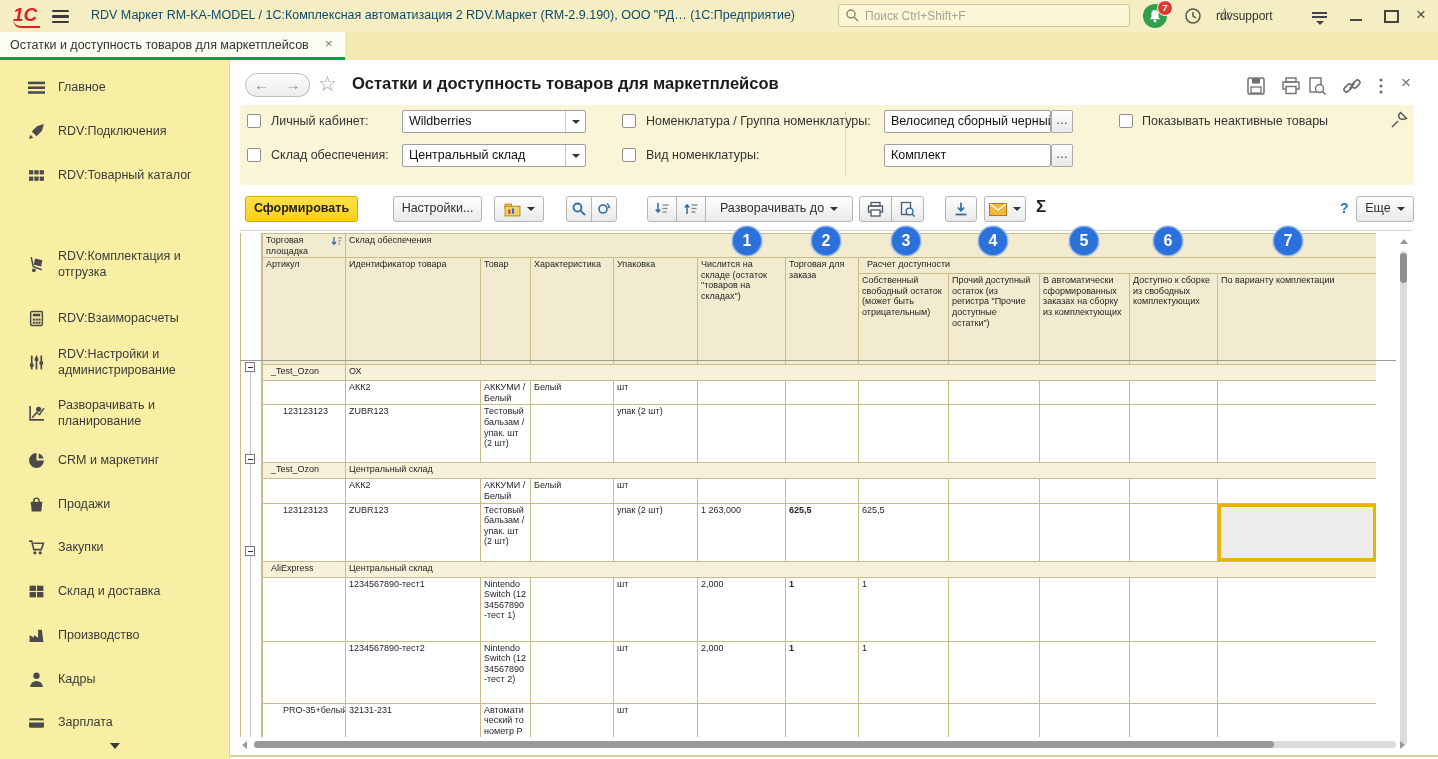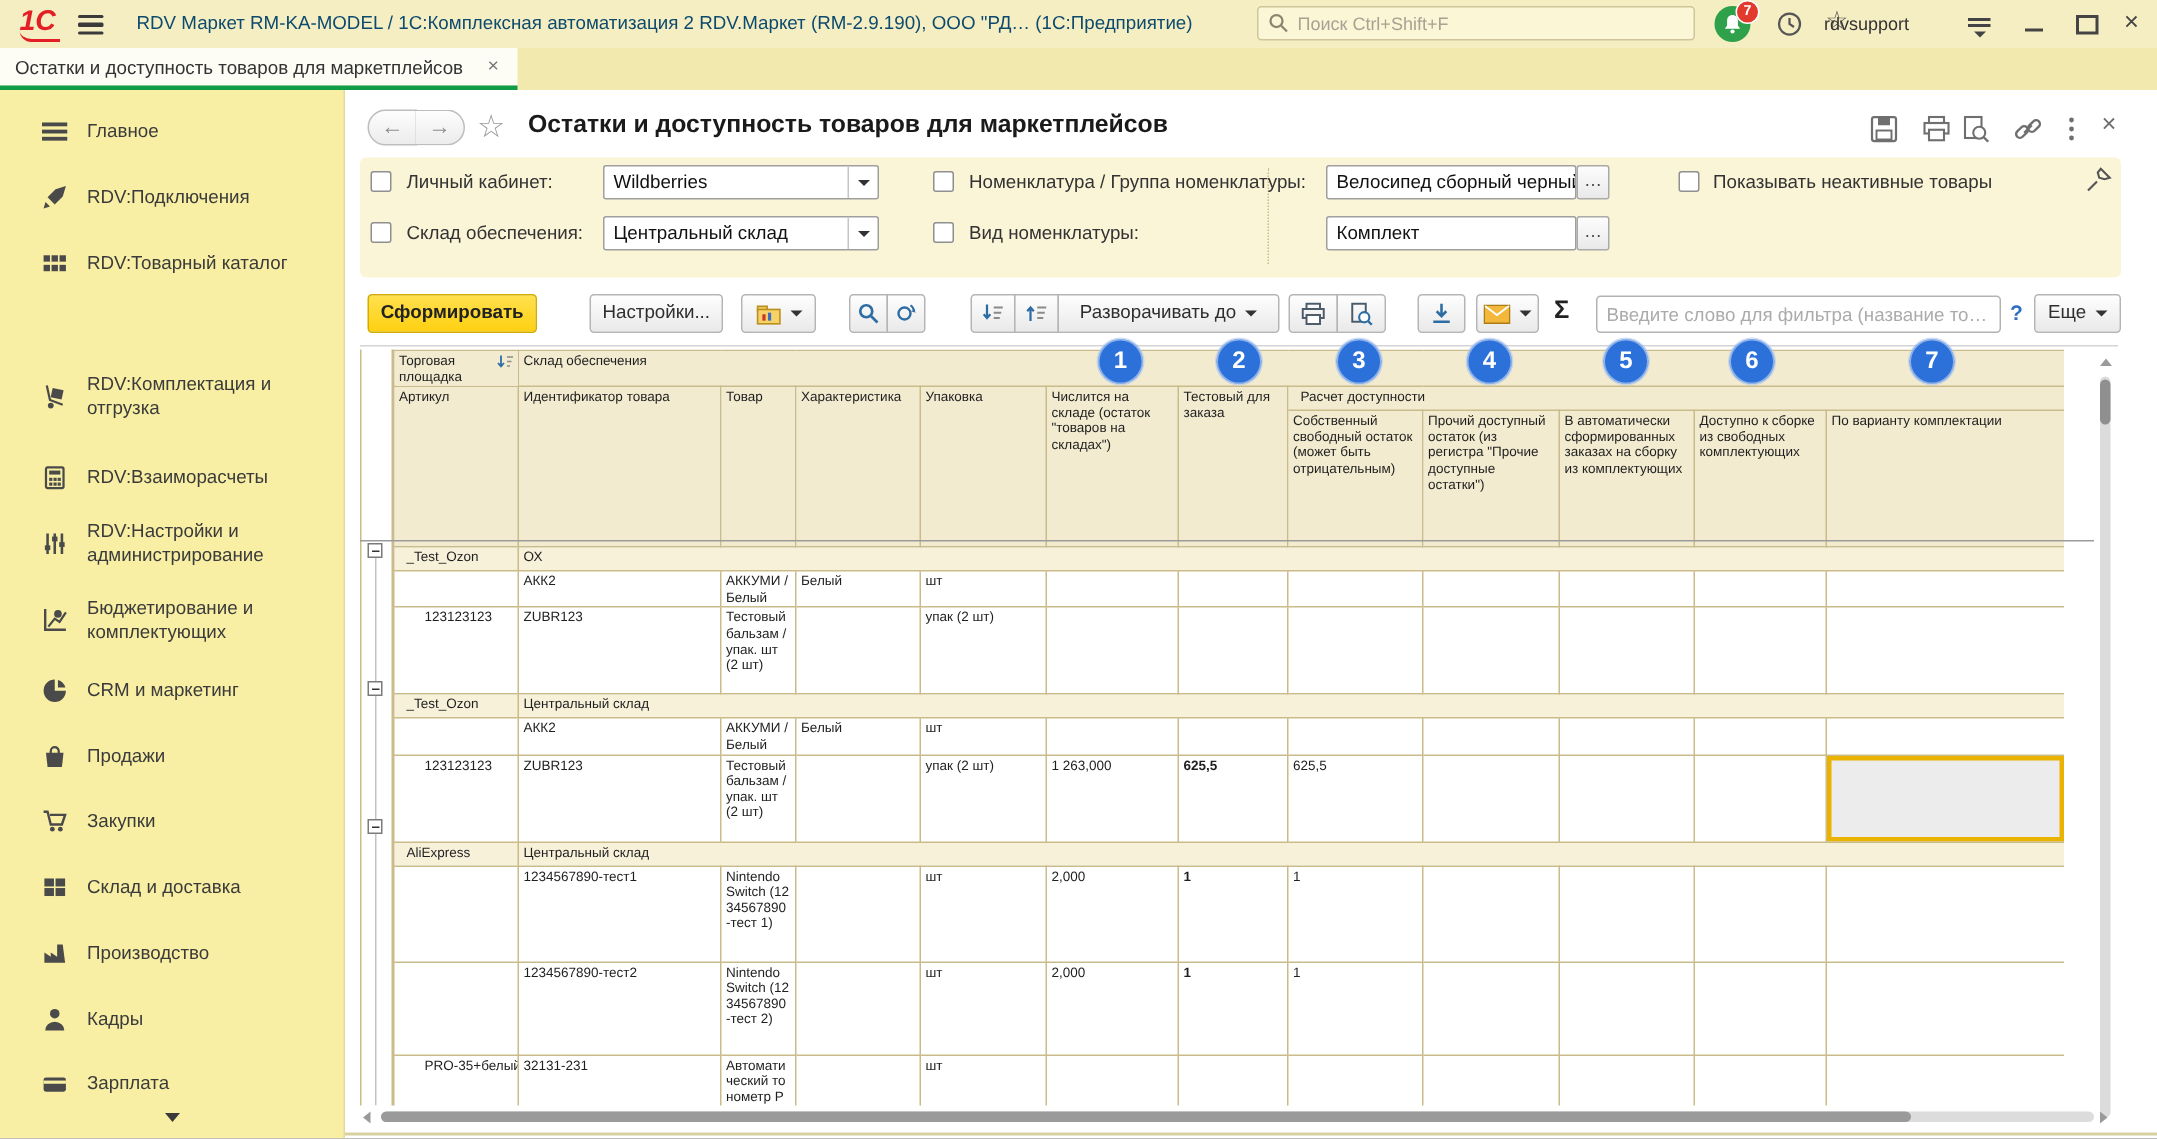--- a/index.html
+++ b/index.html
@@ -253,21 +253,21 @@
       <span class="sblbl">RDV:Настройки и администрирование</span>
     </div>
   <div class="sbi" style="top:396px">
       <span class="sbico">
         <svg width="17" height="17" viewBox="0 0 16 16">
           <path d="M2 1v13h13" fill="none" stroke="#4a4a4a" stroke-width="1.5"></path>
           <path d="M4 12l4-5 3 2 4-6" fill="none" stroke="#4a4a4a" stroke-width="1.4"></path>
           <circle cx="10" cy="4" r="2.4" fill="#4a4a4a"></circle>
         </svg>
       </span>
-      <span class="sblbl">Бюджетирование и комплектующих</span>
+      <span class="sblbl">Разворачивать и планирование</span>
     </div>
   <div class="sbi" style="top:443px">
       <span class="sbico">
         <svg width="17" height="17" viewBox="0 0 16 16">
           <path d="M8 8V1a7 7 0 1 0 7 7H8z" fill="#4a4a4a"></path>
           <path d="M10 6V1.3A7 7 0 0 1 14.7 6H10z" fill="#4a4a4a"></path>
         </svg>
       </span>
       <span class="sblbl">CRM и маркетинг</span>
     </div>
@@ -471,21 +471,20 @@
       </svg>
     </div>
   <div class="btn icobtn" style="left:984px;width:42px">
       <svg width="18" height="13" viewBox="0 0 18 13">
         <rect x="0.5" y="0.5" width="17" height="12" fill="#f3b73c" stroke="#ad7c12" stroke-width="1"></rect>
         <path d="M1 1l8 6 8-6" fill="none" stroke="#fff" stroke-width="1.2"></path>
       </svg>
       <span class="dd"></span>
     </div>
   <div class="abs sigma">Σ</div>
-  <input class="abs ffilter" placeholder="Введите слово для фильтра (название то…" style="">
   <div class="abs qmark">?</div>
   <div class="btn" style="left:1356px;width:58px"><span>Еще</span><span class="dd"></span></div>
 
   <div class="anno" style="left:732px">1</div>
   <div class="anno" style="left:811px">2</div>
   <div class="anno" style="left:891px">3</div>
   <div class="anno" style="left:978px">4</div>
   <div class="anno" style="left:1069px">5</div>
   <div class="anno" style="left:1153px">6</div>
   <div class="anno" style="left:1273px">7</div>
@@ -525,21 +524,21 @@
                 </svg></span></th>
           <th colspan="11">Склад обеспечения</th>
         </tr>
         <tr class="hr2">
           <th rowspan="2">Артикул</th>
           <th rowspan="2">Идентификатор товара</th>
           <th rowspan="2">Товар</th>
           <th rowspan="2">Характеристика</th>
           <th rowspan="2">Упаковка</th>
           <th rowspan="2">Числится на складе (остаток "товаров на складах")</th>
-          <th rowspan="2">Тестовый для заказа</th>
+          <th rowspan="2">Торговая для заказа</th>
           <th colspan="5" style="padding-left:8px">Расчет доступности</th>
         </tr>
         <tr class="hr3">
           <th>Собственный свободный остаток (может быть отрицательным)</th>
           <th>Прочий доступный остаток (из регистра "Прочие доступные остатки")</th>
           <th>В автоматически сформированных заказах на сборку из комплектующих</th>
           <th>Доступно к сборке из свободных комплектующих</th>
           <th>По варианту комплектации</th>
         </tr>
       </thead>

